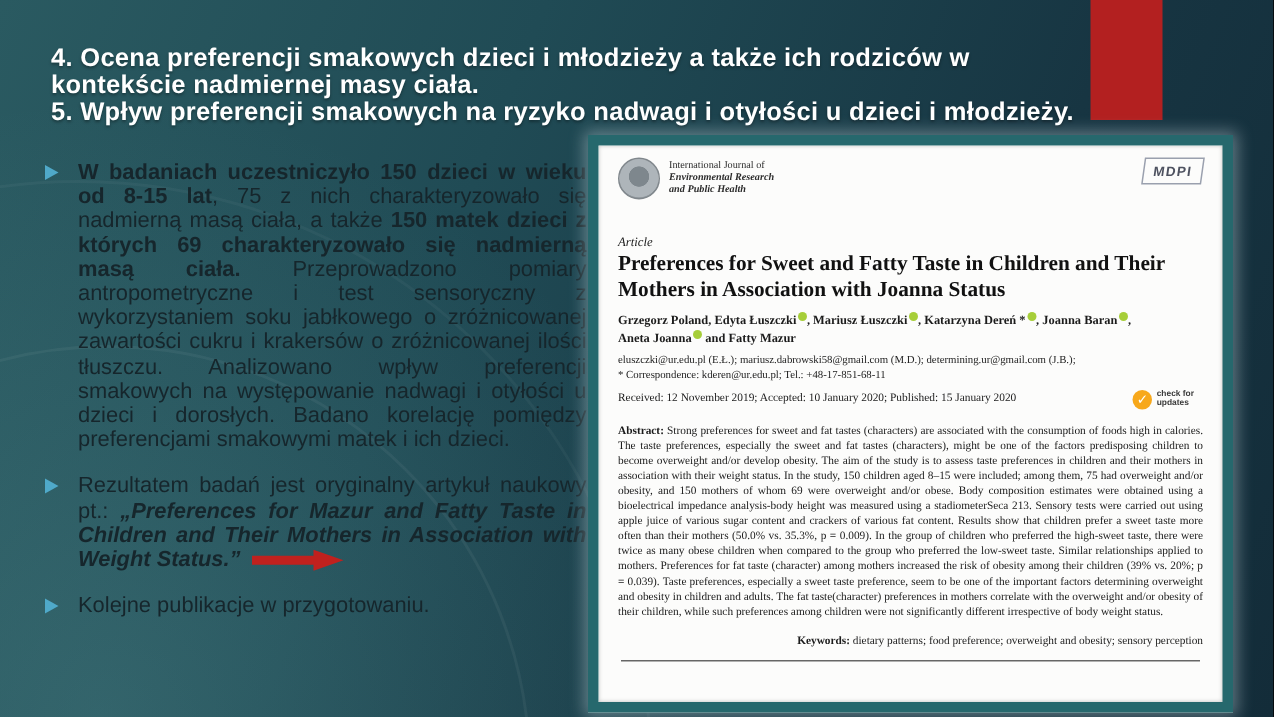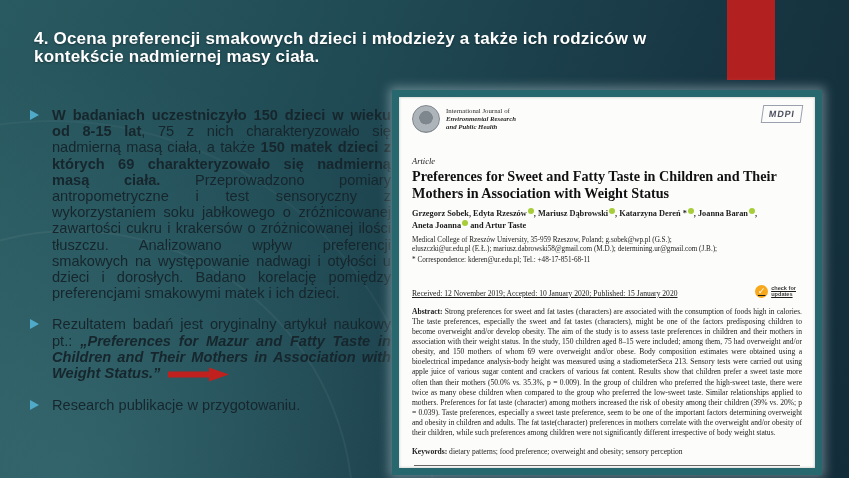--- a/index.html
+++ b/index.html
@@ -46,82 +46,82 @@
   .mdpi{margin-left:auto;border:1.5px solid #9aa0ae;color:#4e5260;font-weight:bold;
     font-size:9px;letter-spacing:.8px;padding:2px 6px;transform:skewX(-8deg);
     font-family:"Liberation Sans", sans-serif;height:12px;line-height:12px;}
   .article-label{font-style:italic;font-size:8.5px;margin-top:23px;}
   .p-title{font-size:14.2px;font-weight:bold;line-height:17px;margin-top:2px;color:#111;}
   .authors{font-size:8.3px;font-weight:bold;line-height:10.5px;margin-top:6px;}
   .orcid{display:inline-block;width:6px;height:6px;border-radius:50%;background:#a6ce39;
     vertical-align:2px;margin-left:1px;}
   .affil{font-size:7.2px;line-height:9.3px;margin-top:5px;color:#222;}
   .affil .corr{margin-top:1px;}
-  .recv-row{display:flex;align-items:flex-end;margin-top:20px;text-decoration:underline;}
+  .recv-row{display:flex;align-items:flex-start;margin-top:4px;}
   .received{font-size:7.6px;}
   .check-badge{margin-left:auto;display:flex;align-items:center;margin-right:6px;}
   .check-circle{width:13px;height:13px;border-radius:50%;background:#f7a81b;color:#fff;
     font-size:9px;line-height:13px;text-align:center;font-family:"Liberation Sans",sans-serif;}
   .check-text{font-size:5.6px;line-height:6.2px;font-weight:bold;color:#3a3a3a;margin-left:3px;
     font-family:"Liberation Sans",sans-serif;}
   .abstract{font-size:7.55px;line-height:10.1px;text-align:justify;margin-top:9px;color:#1a1a1a;}
-  .keywords{font-size:7.55px;line-height:10px;margin-top:9px;}
+  .keywords{font-size:7.55px;line-height:10px;margin-top:9px;text-align:right;}
   .p-rule{border:none;border-top:1px solid #666;margin:8px 2px 0 2px;}
 </style>
 </head>
 <body>
 
 <div class="slide">
   <div class="arc arc1"></div>
   <div class="arc arc2"></div>
 
   <div class="red-rect"></div>
 
   <div class="title">
     <p>4. Ocena preferencji smakowych dzieci i młodzieży a także ich rodziców w kontekście nadmiernej masy ciała.</p>
+    <p>5. Wpływ preferencji smakowych na ryzyko nadwagi i otyłości u dzieci i młodzieży.</p>
   </div>
 
   <div class="left-col">
     <div class="bullet">
       <span class="marker"></span>
       <span class="b">W badaniach uczestniczyło 150 dzieci w wieku od 8-15 lat</span><span>, 75 z nich charakteryzowało się nadmierną masą ciała, a także </span><span class="b">150 matek dzieci z których 69 charakteryzowało się nadmierną masą ciała.</span><span> Przeprowadzono pomiary antropometryczne i test sensoryczny z wykorzystaniem soku jabłkowego o zróżnicowanej zawartości cukru i krakersów o zróżnicowanej ilości tłuszczu. Analizowano wpływ preferencji smakowych na występowanie nadwagi i otyłości u dzieci i dorosłych. Badano korelację pomiędzy preferencjami smakowymi matek i ich dzieci.</span>
     </div>
     <div class="bullet">
       <span class="marker"></span>
       <span>Rezultatem badań jest oryginalny artykuł naukowy pt.: </span><span class="bi">„Preferences for Mazur and Fatty Taste in Children and Their Mothers in Association with Weight Status.”</span><svg class="arrow-icon" width="62" height="15" viewBox="0 0 62 15">
           <polygon points="0,4.5 41,4.5 41,0.5 61,7.5 41,14.5 41,10.5 0,10.5" fill="#c0211e"></polygon>
         </svg>
     </div>
     <div class="bullet">
       <span class="marker"></span>
-      <span>Research publikacje w przygotowaniu.</span>
+      <span>Kolejne publikacje w przygotowaniu.</span>
     </div>
   </div>
 
   <div class="paper">
     <div class="p-head">
       <div class="emblem"></div>
       <div class="j-name">
         <div class="l1">International Journal of</div>
         <div class="l2">Environmental Research</div>
         <div class="l3">and Public Health</div>
       </div>
       <div class="mdpi">MDPI</div>
     </div>
 
     <div class="article-label">Article</div>
-    <div class="p-title">Preferences for Sweet and Fatty Taste in Children and Their Mothers in Association with Weight Status</div>
+    <div class="p-title">Preferences for Sweet and Fatty Taste in Children and Their Mothers in Association with Joanna Status</div>
 
     <div class="authors">
-      <span>Grzegorz Sobek, Edyta Rzeszów</span><span class="orcid"></span><span>, Mariusz Dąbrowski</span><span class="orcid"></span><span>, Katarzyna Dereń *</span><span class="orcid"></span><span>, Joanna Baran</span><span class="orcid"></span><span>,</span><br>
-      <span>Aneta Joanna</span><span class="orcid"></span><span> and Artur Taste</span>
+      <span>Grzegorz Poland, Edyta Łuszczki</span><span class="orcid"></span><span>, Mariusz Łuszczki</span><span class="orcid"></span><span>, Katarzyna Dereń *</span><span class="orcid"></span><span>, Joanna Baran</span><span class="orcid"></span><span>,</span><br>
+      <span>Aneta Joanna</span><span class="orcid"></span><span> and Fatty Mazur</span>
     </div>
 
     <div class="affil">
-      <div>Medical College of Rzeszów University, 35-959 Rzeszow, Poland; g.sobek@wp.pl (G.S.);</div>
       <div>eluszczki@ur.edu.pl (E.Ł.); mariusz.dabrowski58@gmail.com (M.D.); determining.ur@gmail.com (J.B.);</div>
       <div class="corr">*  Correspondence: kderen@ur.edu.pl; Tel.: +48-17-851-68-11</div>
     </div>
 
     <div class="recv-row">
       <div class="received">Received: 12 November 2019; Accepted: 10 January 2020; Published: 15 January 2020</div>
       <div class="check-badge">
         <div class="check-circle">✓</div>
         <div class="check-text">
           <div>check for</div>

